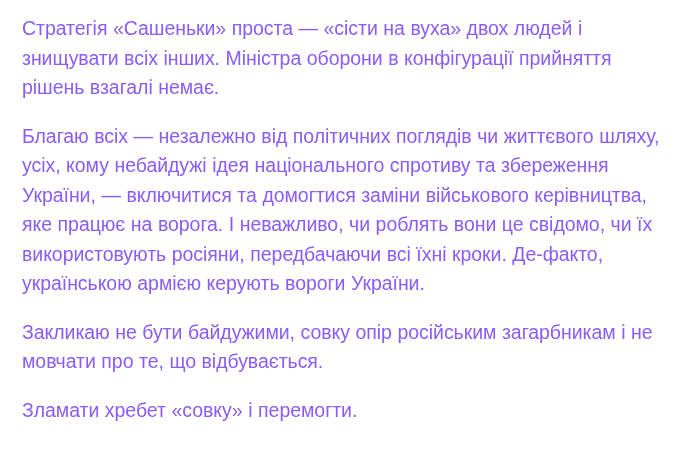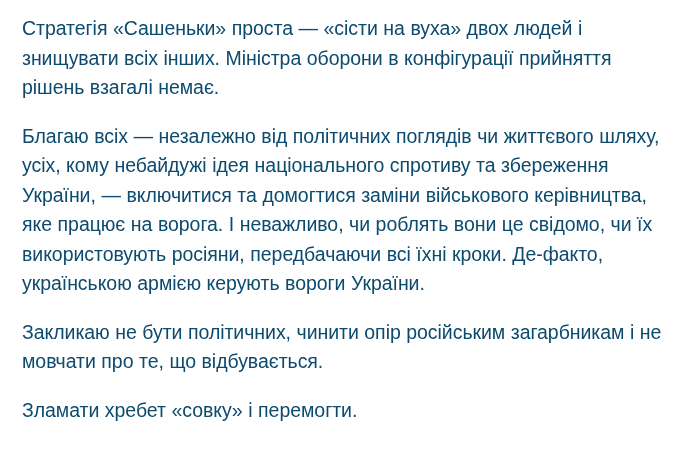--- a/index.html
+++ b/index.html
@@ -18,30 +18,30 @@
     box-sizing: border-box;
     width: 700px;
     height: 476px;
     padding: 14px 22px 10px 22px;
     background: #ffffff;
   }
   .para {
     font-size: 19.5px;
     line-height: 29.5px;
     letter-spacing: -0.05px;
-    color: #0c4a6e;
+    color: #8b5cf6;
     margin: 0 0 19px 0;
     text-align: left;
     word-spacing: 0.2px;
   }
   .para:last-child {
     margin-bottom: 16px;
   }
 </style>
 </head>
 <body>
 
 <div class="page">
   <p class="para">Стратегія «Сашеньки» проста — «сісти на вуха» двох людей і знищувати всіх інших. Міністра оборони в конфігурації прийняття рішень взагалі немає.</p>
   <p class="para">Благаю всіх — незалежно від політичних поглядів чи життєвого шляху, усіх, кому небайдужі ідея національного спротиву та збереження України, — включитися та домогтися заміни військового керівництва, яке працює на ворога. І неважливо, чи роблять вони це свідомо, чи їх використовують росіяни, передбачаючи всі їхні кроки. Де-факто, українською армією керують вороги України.</p>
-  <p class="para">Закликаю не бути політичних, чинити опір російським загарбникам і не мовчати про те, що відбувається.</p>
+  <p class="para">Закликаю не бути байдужими, совку опір російським загарбникам і не мовчати про те, що відбувається.</p>
   <p class="para">Зламати хребет «совку» і перемогти.</p>
 </div>
 
 </body></html>

